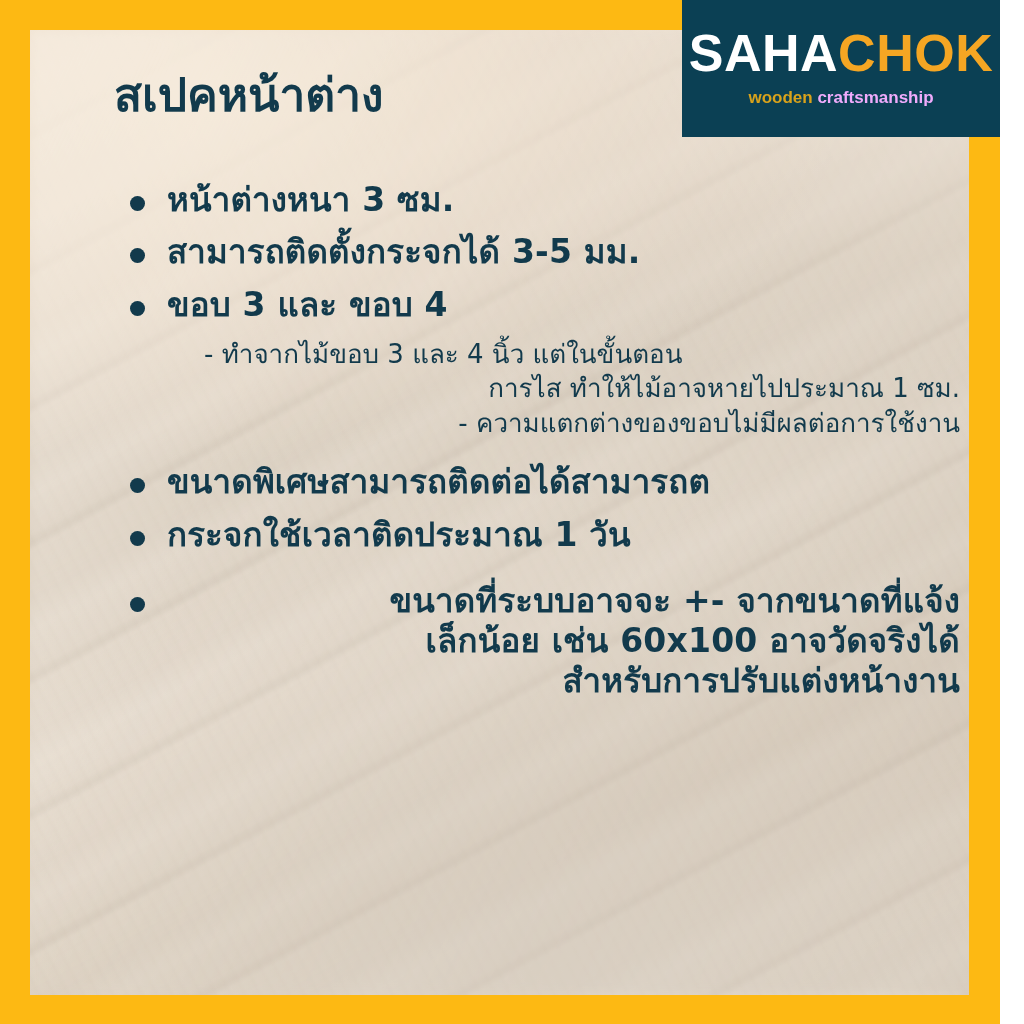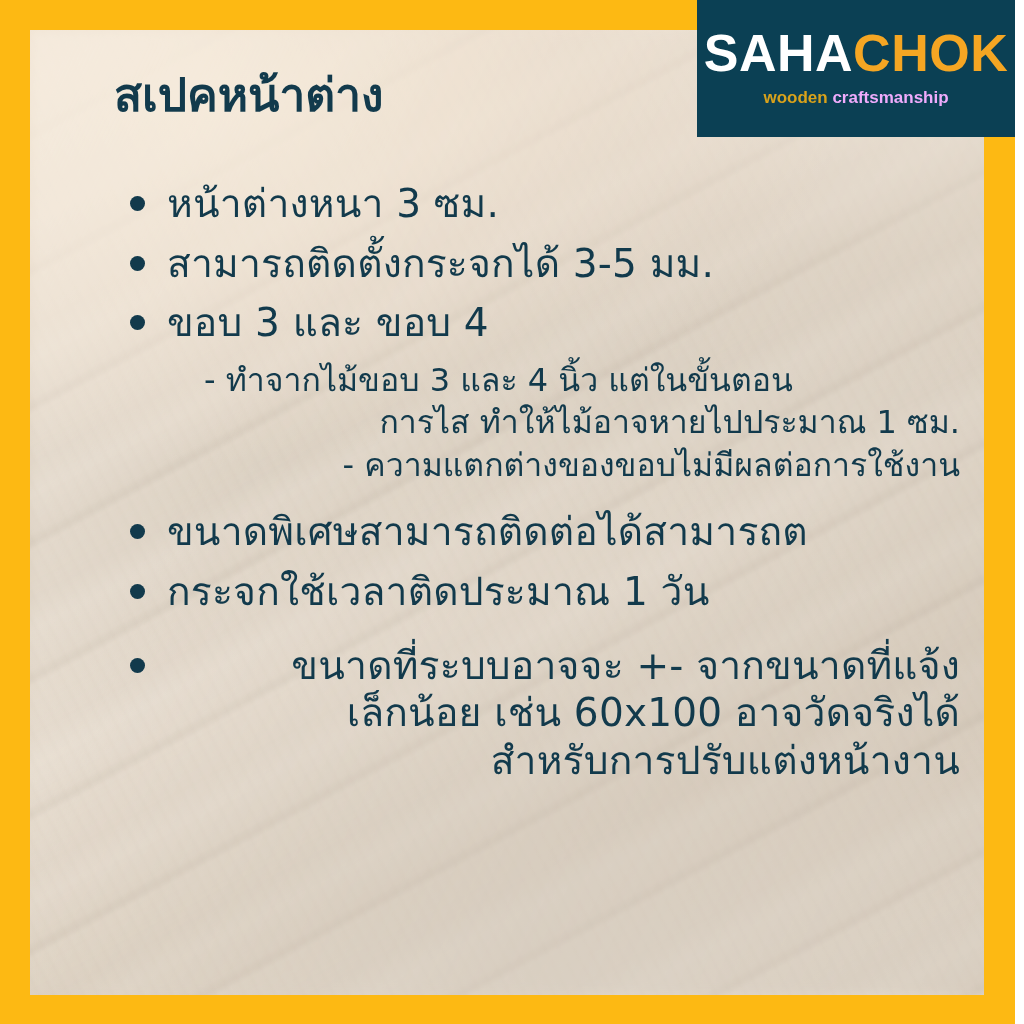--- a/index.html
+++ b/index.html
@@ -11,21 +11,20 @@
   body {
     font-family: "Liberation Sans", "DejaVu Sans", sans-serif;
   }
 
   .poster {
     position: relative;
     width: 1000px;
     height: 1024px;
     overflow: hidden;
     background: #FDB913;
-    padding-left: 15px;
   }
 
   
   .bg-wrap {
     position: absolute;
     left: 30px;
     top: 30px;
     width: 964px;
     height: 965px;
     overflow: hidden;
@@ -189,29 +188,29 @@
     flex: 0 0 auto;
     width: 15px;
     height: 15px;
     border-radius: 50%;
     background: #123a4c;
     margin-top: 16px;
     margin-right: 22px;
   }
   .spec-text {
     flex: 1 1 auto;
-    font-size: 39px;
+    font-size: 33px;
     line-height: 1.22;
-    font-weight: 400;
+    font-weight: 700;
     letter-spacing: 0.2px;
   }
 
   .sub-block {
     margin: 6px 0 22px 74px;
-    font-size: 32px;
+    font-size: 26px;
     line-height: 1.33;
     color: #123a4c;
   }
   .sub-line {
     text-align: justify;
     text-justify: inter-word;
   }
   .sub-line-last { text-align: right; }
 
   .spec-item.wide .spec-text {

